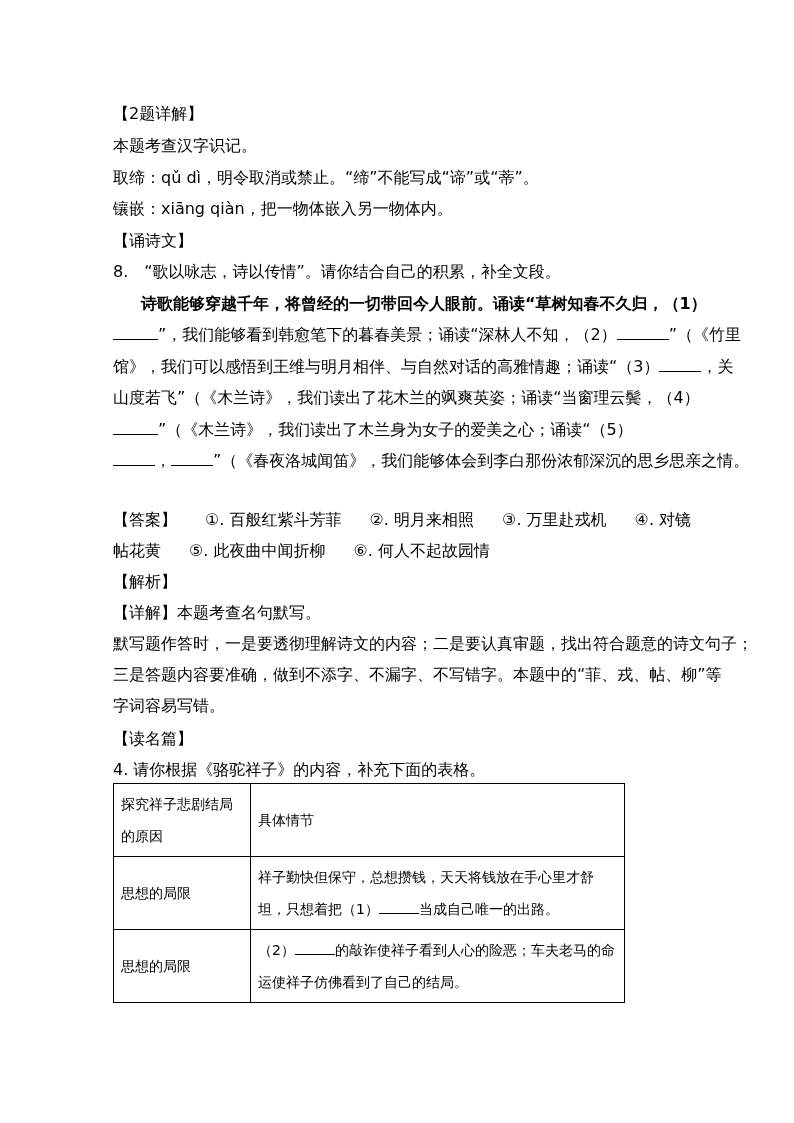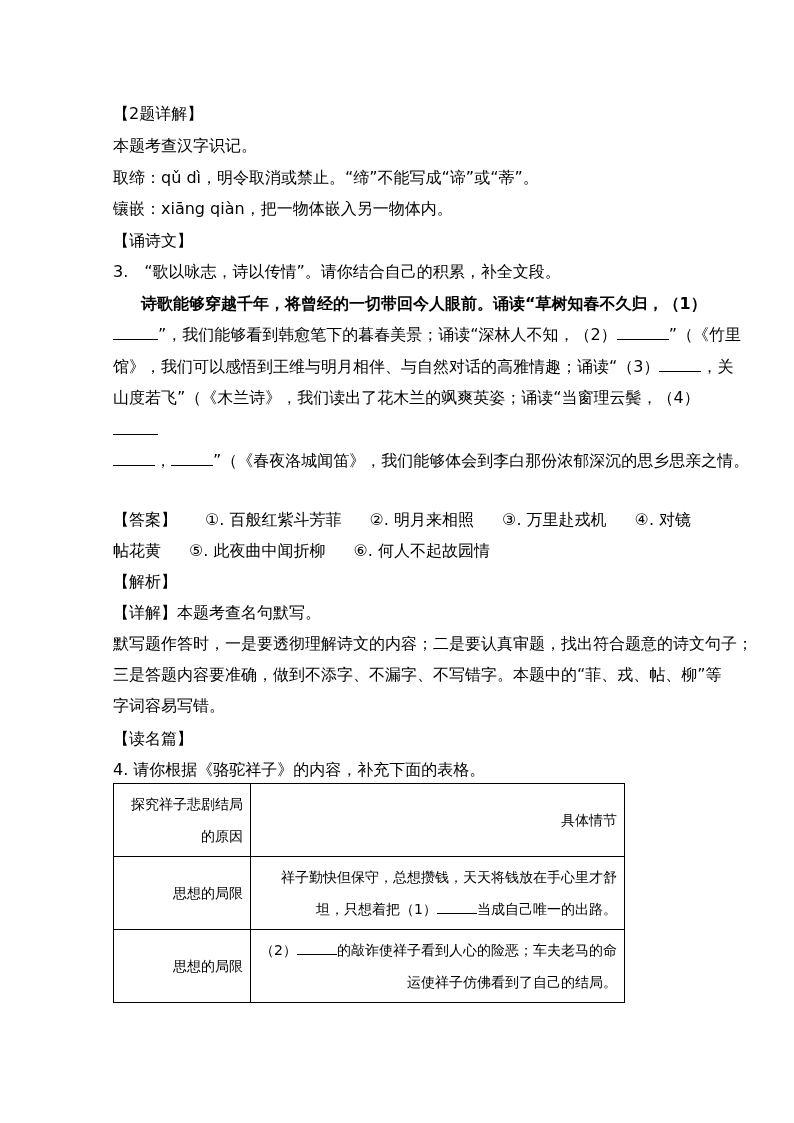--- a/index.html
+++ b/index.html
@@ -3,46 +3,46 @@
 <meta charset="utf-8">
 <style>
   html, body { margin:0; padding:0; background:#ffffff; }
   body { width:794px; height:1123px; position:relative; overflow:hidden;
          font-family:"DejaVu Sans", sans-serif; color:#000; font-size:14px; }
   .page { position:absolute; left:113px; top:0; width:568px; }
   .line { position:absolute; left:0; white-space:nowrap; line-height:20px; font-size:16px; }
   .indent { padding-left:28px;font-weight:bold; }
   .blank { display:inline-block; border-bottom:1px solid #000; height:12px; vertical-align:baseline; }
   .w45 { width:45px; } .w52 { width:52px; } .w42 { width:42px; } .w40 { width:40px; }
-  table.t { position:absolute; left:0; top:783px; border-collapse:collapse; width:512px; font-size:14px;text-align:right; }
+  table.t { position:absolute; left:0; top:783px; border-collapse:collapse; width:512px; font-size:14px; }
   table.t td { border:1.5px solid #000; padding:4px 7px; line-height:32px; vertical-align:middle; }
   td.c1 { width:122px; }
   .gap { display:inline-block; width:28px; }
 </style>
 </head>
 <body>
 
 <div class="page">
   <div class="line" style="top:104px">【2题详解】</div>
   <div class="line" style="top:136px">本题考查汉字识记。</div>
   <div class="line" style="top:168px">取缔：qǔ dì，明令取消或禁止。“缔”不能写成“谛”或“蒂”。</div>
   <div class="line" style="top:199px">镶嵌：xiāng qiàn，把一物体嵌入另一物体内。</div>
 
   <div class="line" style="top:231px">【诵诗文】</div>
-  <div class="line" style="top:262px">3.　“歌以咏志，诗以传情”。请你结合自己的积累，补全文段。</div>
+  <div class="line" style="top:262px">8.　“歌以咏志，诗以传情”。请你结合自己的积累，补全文段。</div>
   <div class="line indent" style="top:294px">诗歌能够穿越千年，将曾经的一切带回今人眼前。诵读“草树知春不久归，（1）</div>
   <div class="line" style="top:325px">
     <span class="blank w45"></span><span>”，我们能够看到韩愈笔下的暮春美景；诵读“深林人不知，（2）</span><span class="blank w52"></span><span>”（《竹里</span>
   </div>
   <div class="line" style="top:357px">
     <span>馆》，我们可以感悟到王维与明月相伴、与自然对话的高雅情趣；诵读“（3）</span><span class="blank w42"></span><span>，关</span>
   </div>
   <div class="line" style="top:388px">山度若飞”（《木兰诗》，我们读出了花木兰的飒爽英姿；诵读“当窗理云鬓，（4）</div>
   <div class="line" style="top:420px">
-    <span class="blank w45"></span>
+    <span class="blank w45"></span><span>”（《木兰诗》，我们读出了木兰身为女子的爱美之心；诵读“（5）</span>
   </div>
   <div class="line" style="top:451px">
     <span class="blank w42"></span><span>，</span><span class="blank w42"></span><span>”（《春夜洛城闻笛》，我们能够体会到李白那份浓郁深沉的思乡思亲之情。</span>
   </div>
 
   <div class="line" style="top:510px">
     <span>【答案】</span><span class="gap"></span><span>①. 百般红紫斗芳菲</span><span class="gap"></span><span>②. 明月来相照</span><span class="gap"></span><span>③. 万里赴戎机</span><span class="gap"></span><span>④. 对镜</span>
   </div>
   <div class="line" style="top:541px">
     <span>帖花黄</span><span class="gap"></span><span>⑤. 此夜曲中闻折柳</span><span class="gap"></span><span>⑥. 何人不起故园情</span>

